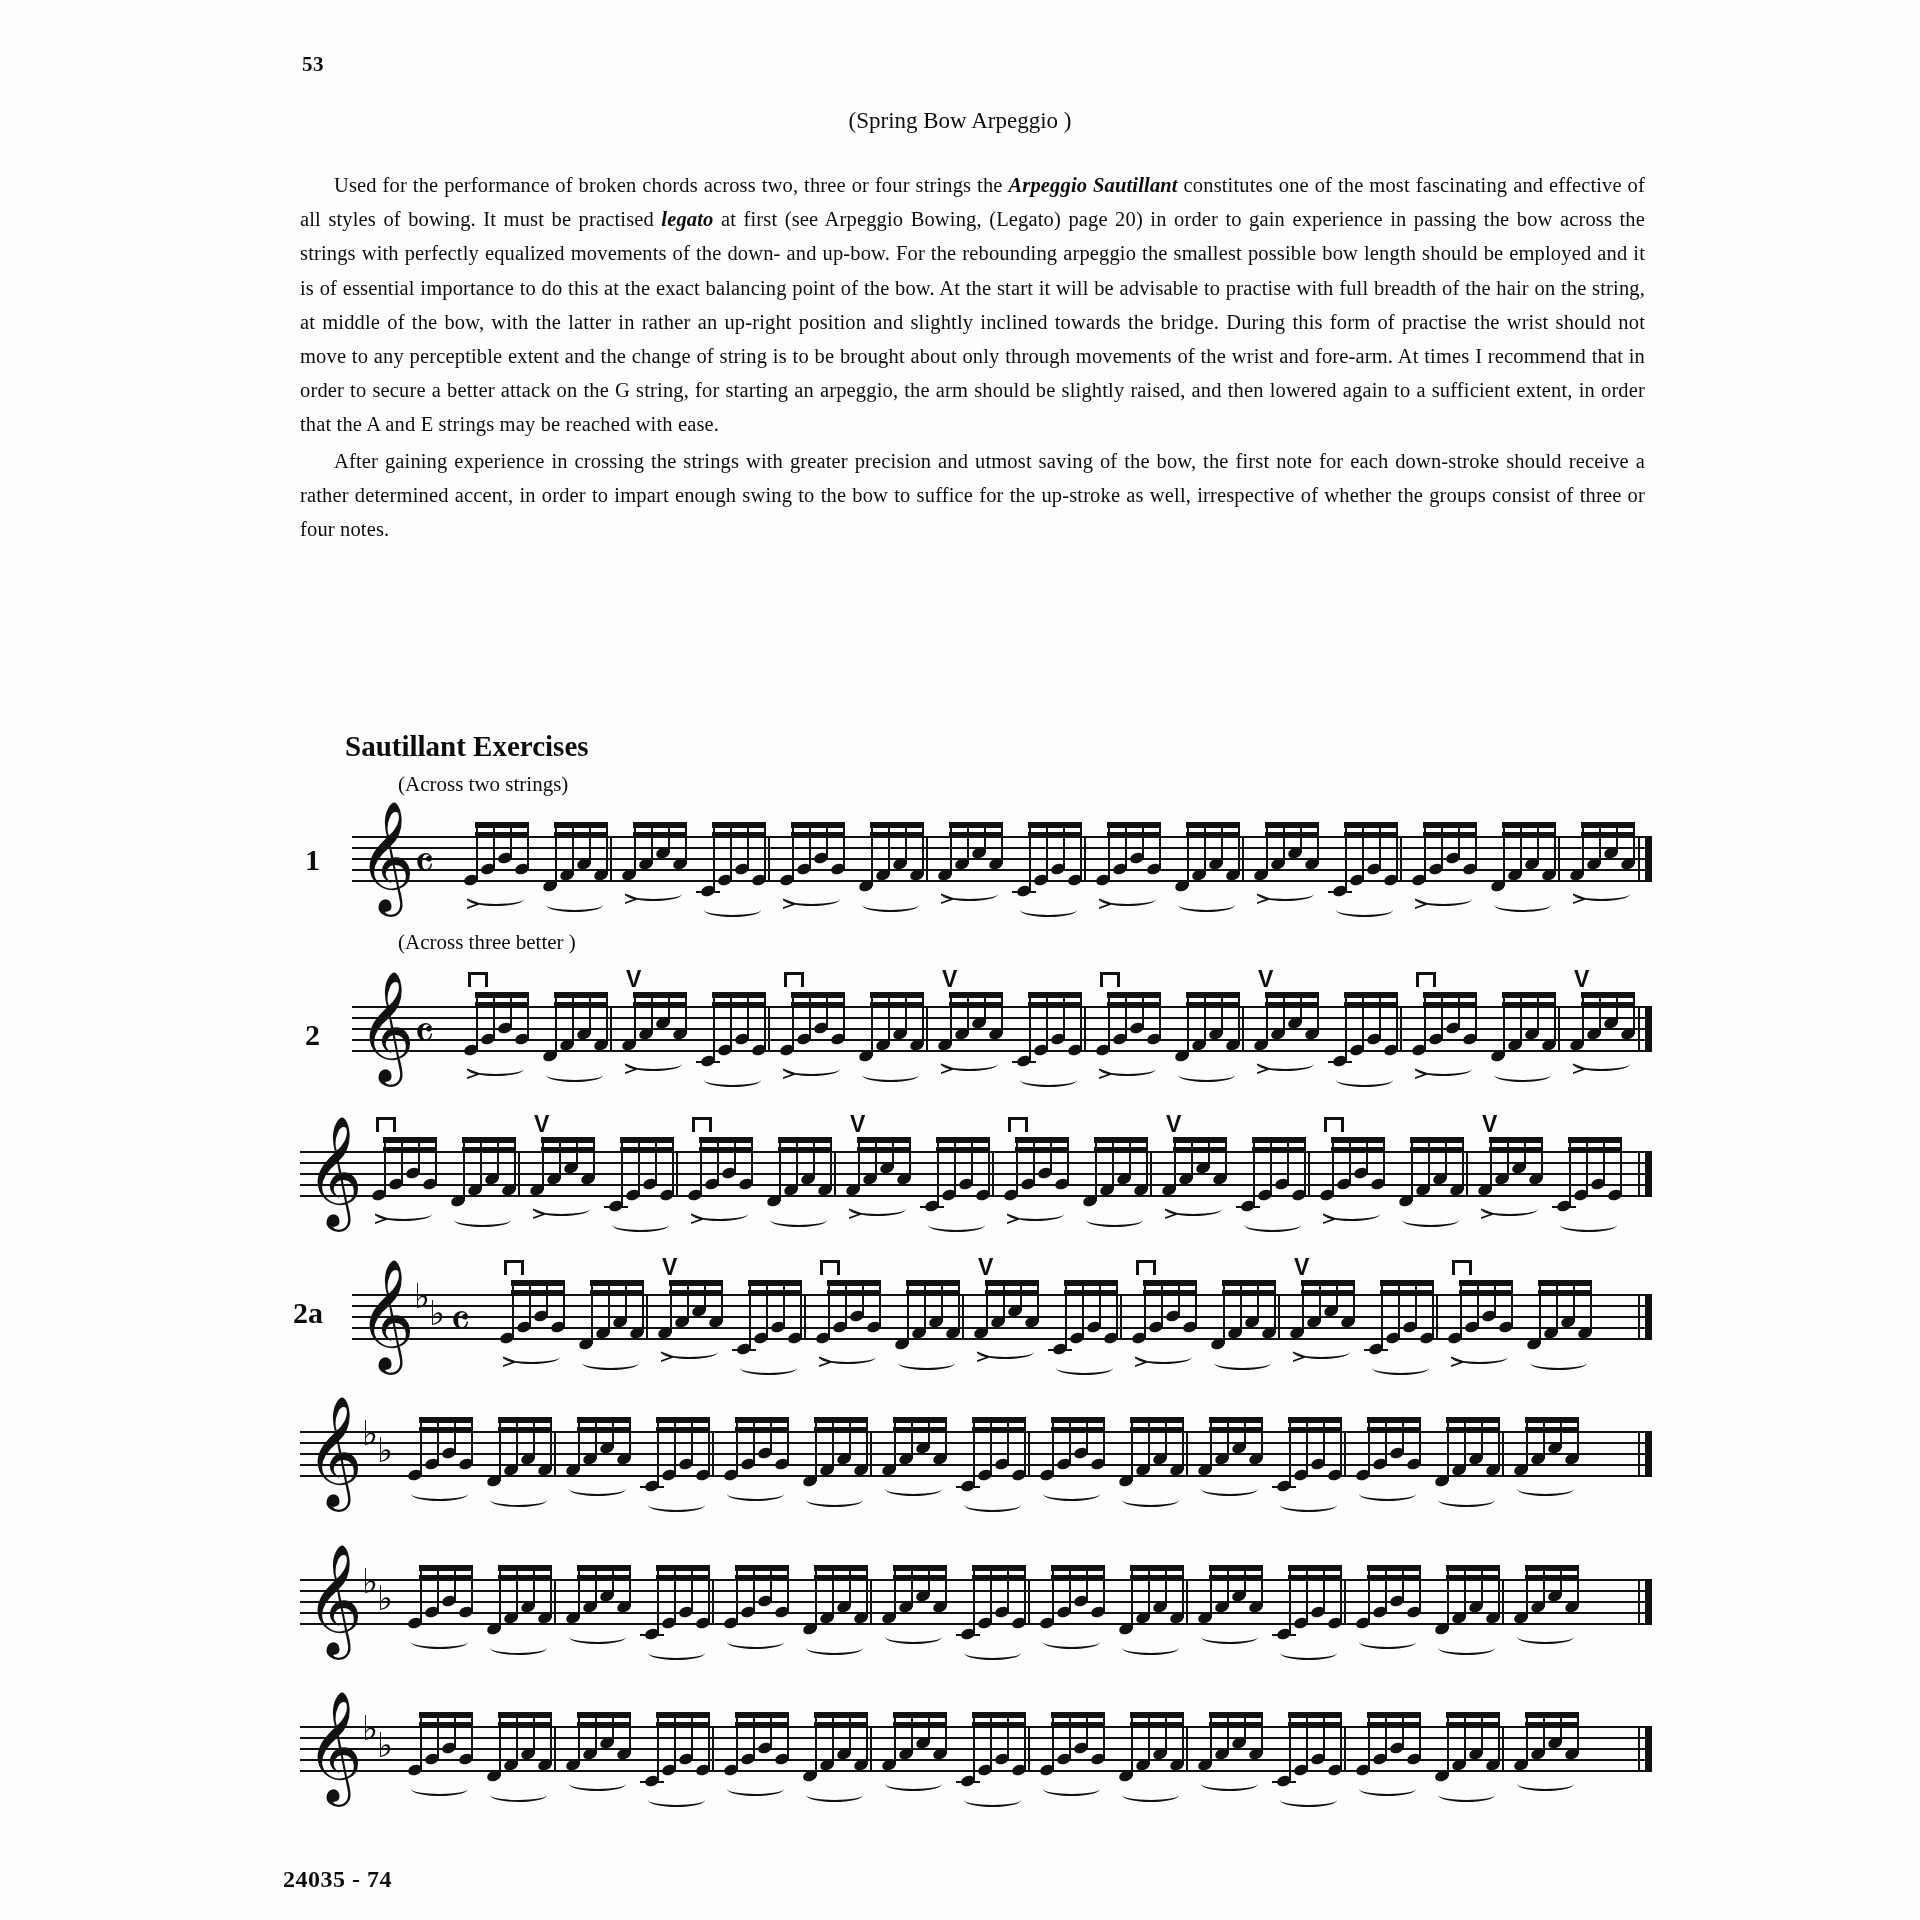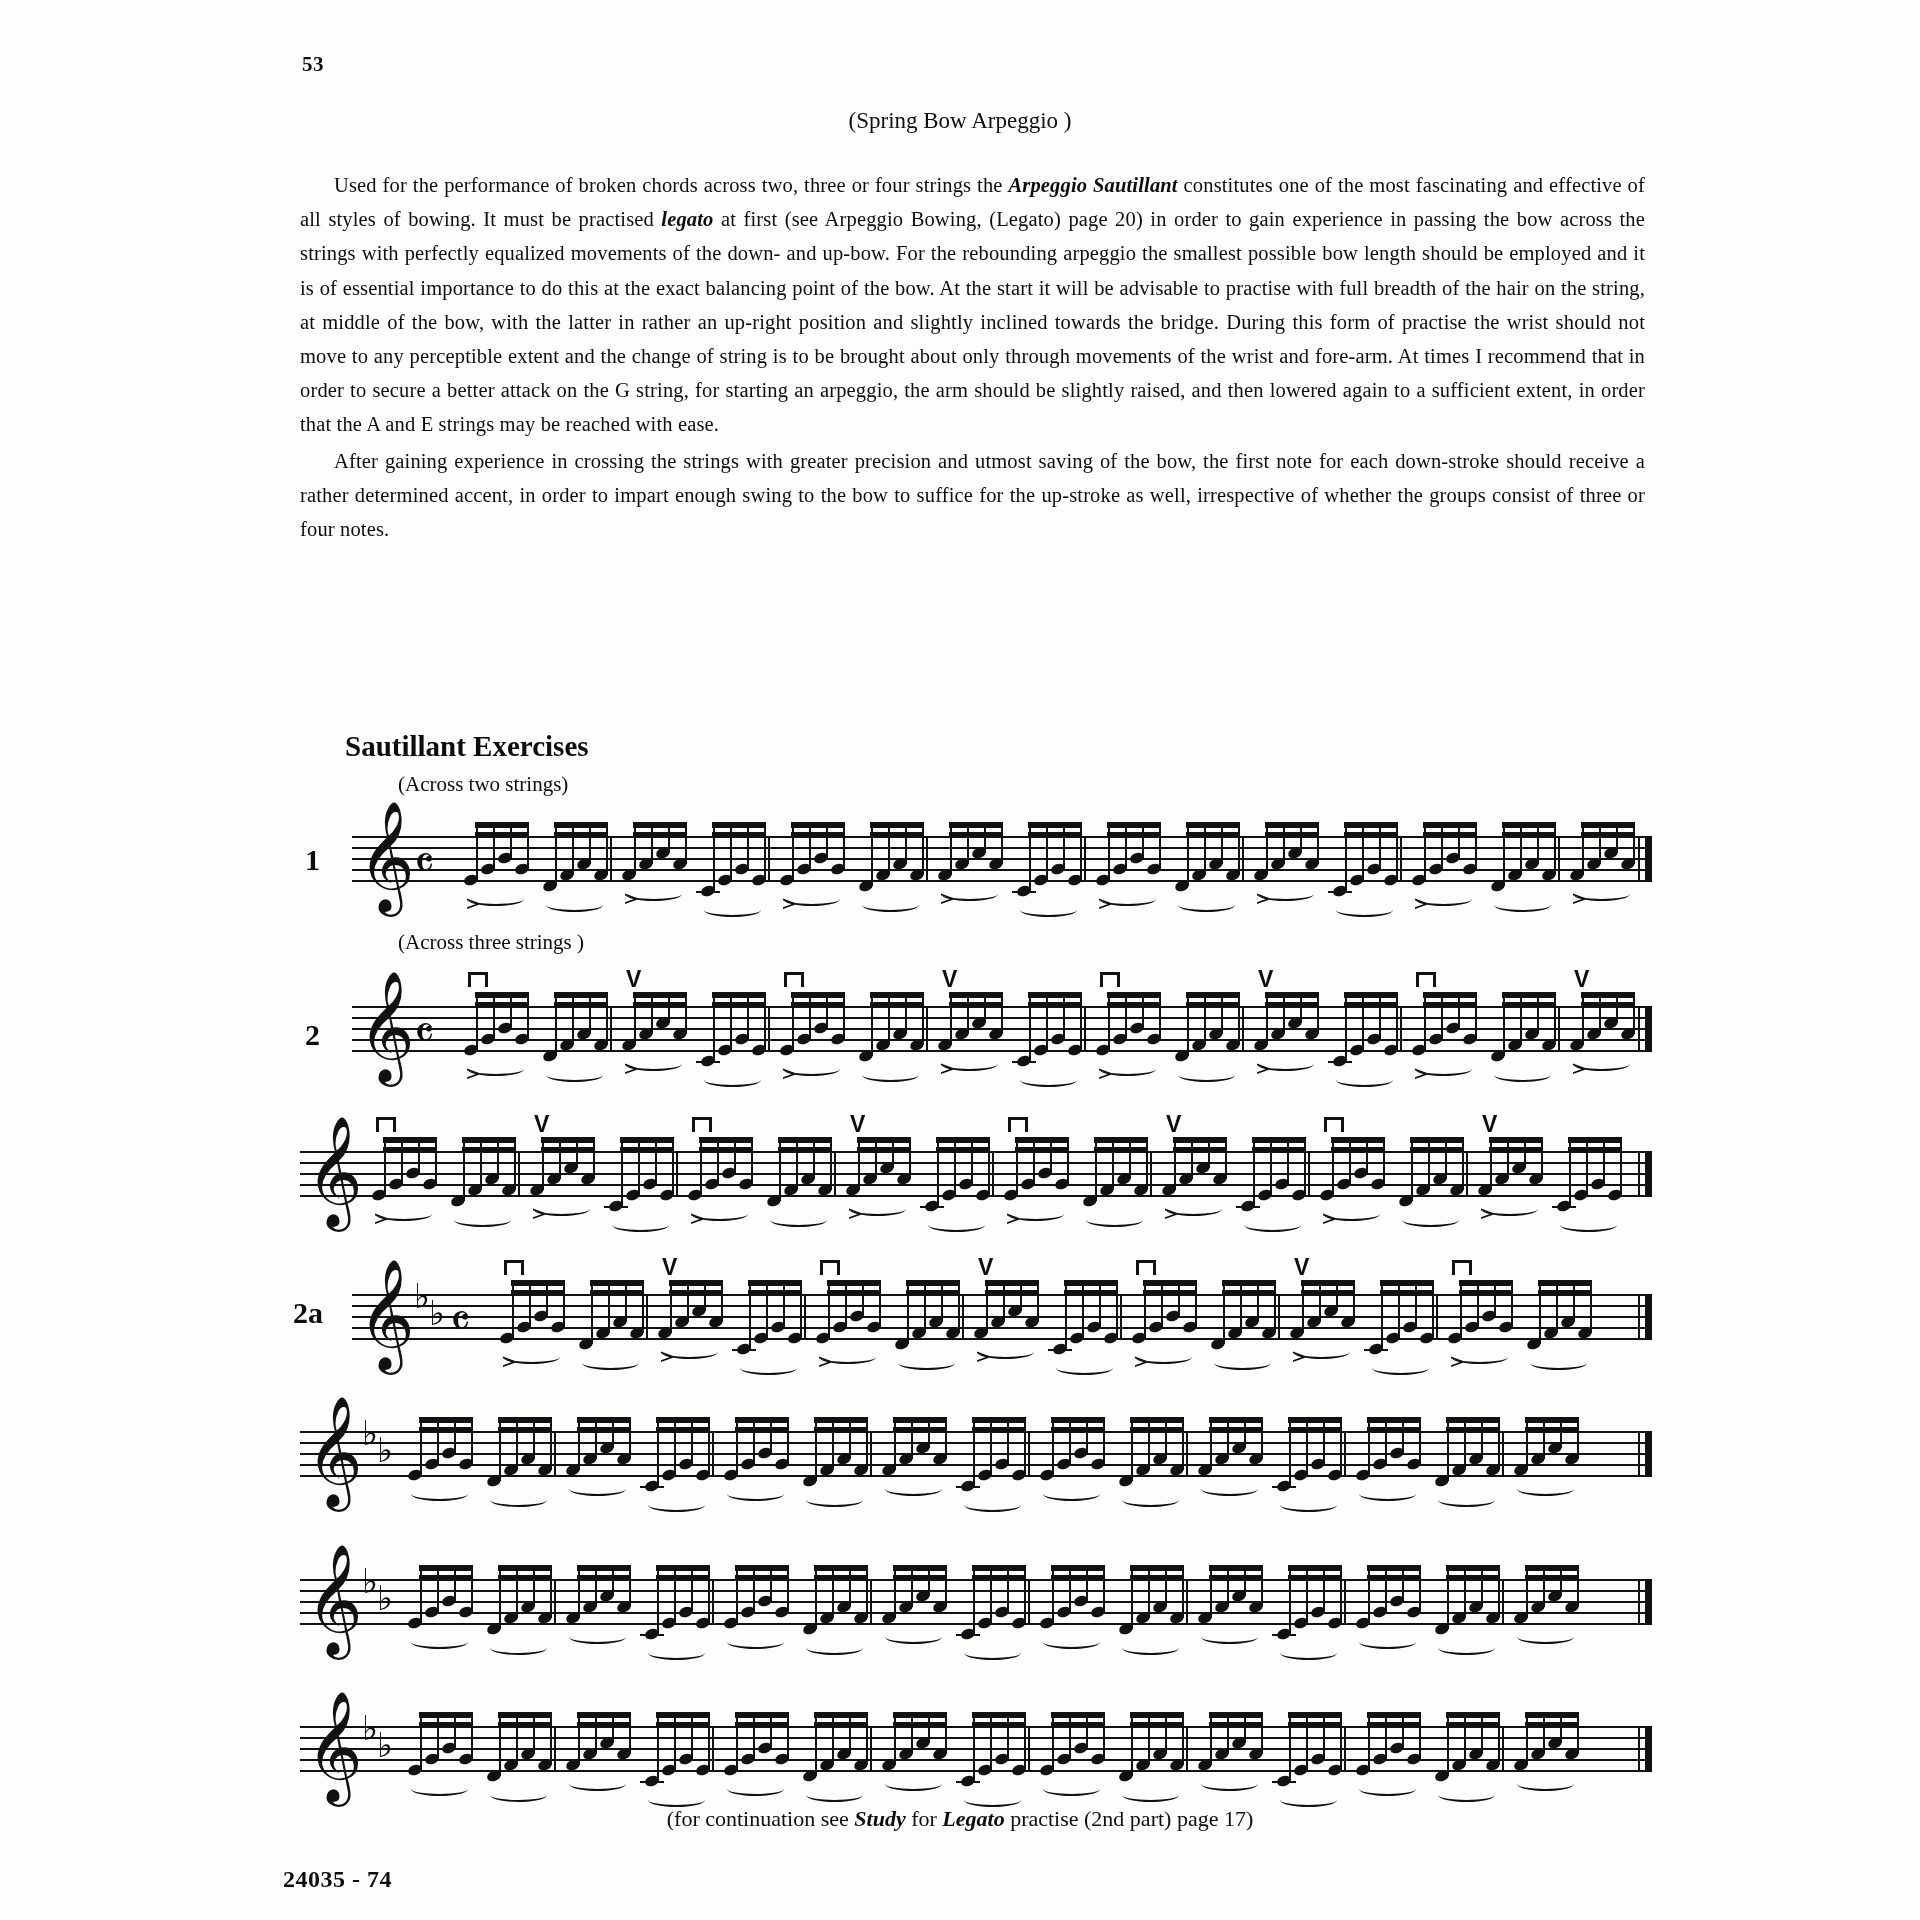--- a/index.html
+++ b/index.html
@@ -422,21 +422,21 @@
       <div class="notehead" style="left:1269px; top:48.5px;"></div>
       <div class="stem" style="left:1280.5px; top:12.25px; height:41.25px;"></div>
       <div class="beam" style="left:1229px; top:12.25px; width:54px;"></div>
       <div class="beam" style="left:1229px; top:22.25px; width:54px;"></div>
       <div class="accent" style="left:1219px; top:78.5px;">&gt;</div>
       <div class="slur" style="left:1221px; top:76.5px; width:57px;"></div>
       <div class="endbar-thin" style="left:1286px; top:26px; height:44px;"></div>
       <div class="endbar-thick" style="left:1293px; top:26px; height:44px;"></div>
     </div>
 
-  <div class="prep-sub2">(Across three strings )</div>
+  <div class="prep-sub2">(Across three better )</div>
 
   <div class="sys-label" style="left:305px; top:1018px;">2</div>
   <div class="system" id="sys2" style="left:352px; top:980px; width:1300px; height:110px;">
       <div class="staff-line" style="top:26px; width:1300px;"></div>
       <div class="staff-line" style="top:37px; width:1300px;"></div>
       <div class="staff-line" style="top:48px; width:1300px;"></div>
       <div class="staff-line" style="top:59px; width:1300px;"></div>
       <div class="staff-line" style="top:70px; width:1300px;"></div>
       <div class="clef" style="left: 6px; top: -2px; font-size: 96px; line-height: 1;">𝄞</div>
       <div class="timesig" style="left: 62px; top: 30px; font-size: 46px;">𝄴</div>
@@ -1598,16 +1598,15 @@
       <div class="stem" style="left:1259.5px; top:12.25px; height:30.25px;"></div>
       <div class="notehead" style="left:1265px; top:48.5px;"></div>
       <div class="stem" style="left:1276.5px; top:12.25px; height:41.25px;"></div>
       <div class="beam" style="left:1225px; top:12.25px; width:54px;"></div>
       <div class="beam" style="left:1225px; top:22.25px; width:54px;"></div>
       <div class="slur" style="left:1217px; top:76.5px; width:57px;"></div>
       <div class="endbar-thin" style="left:1338px; top:26px; height:44px;"></div>
       <div class="endbar-thick" style="left:1345px; top:26px; height:44px;"></div>
     </div>
 
-  <div class="continuation"><span>(for continuation  see </span><i>Study</i><span> for </span><i>Legato</i><span> practise  (2nd part) page 17)</span></div>
 
   <div class="plate-number">24035 - 74</div>
 </div>
 
 </body></html>

